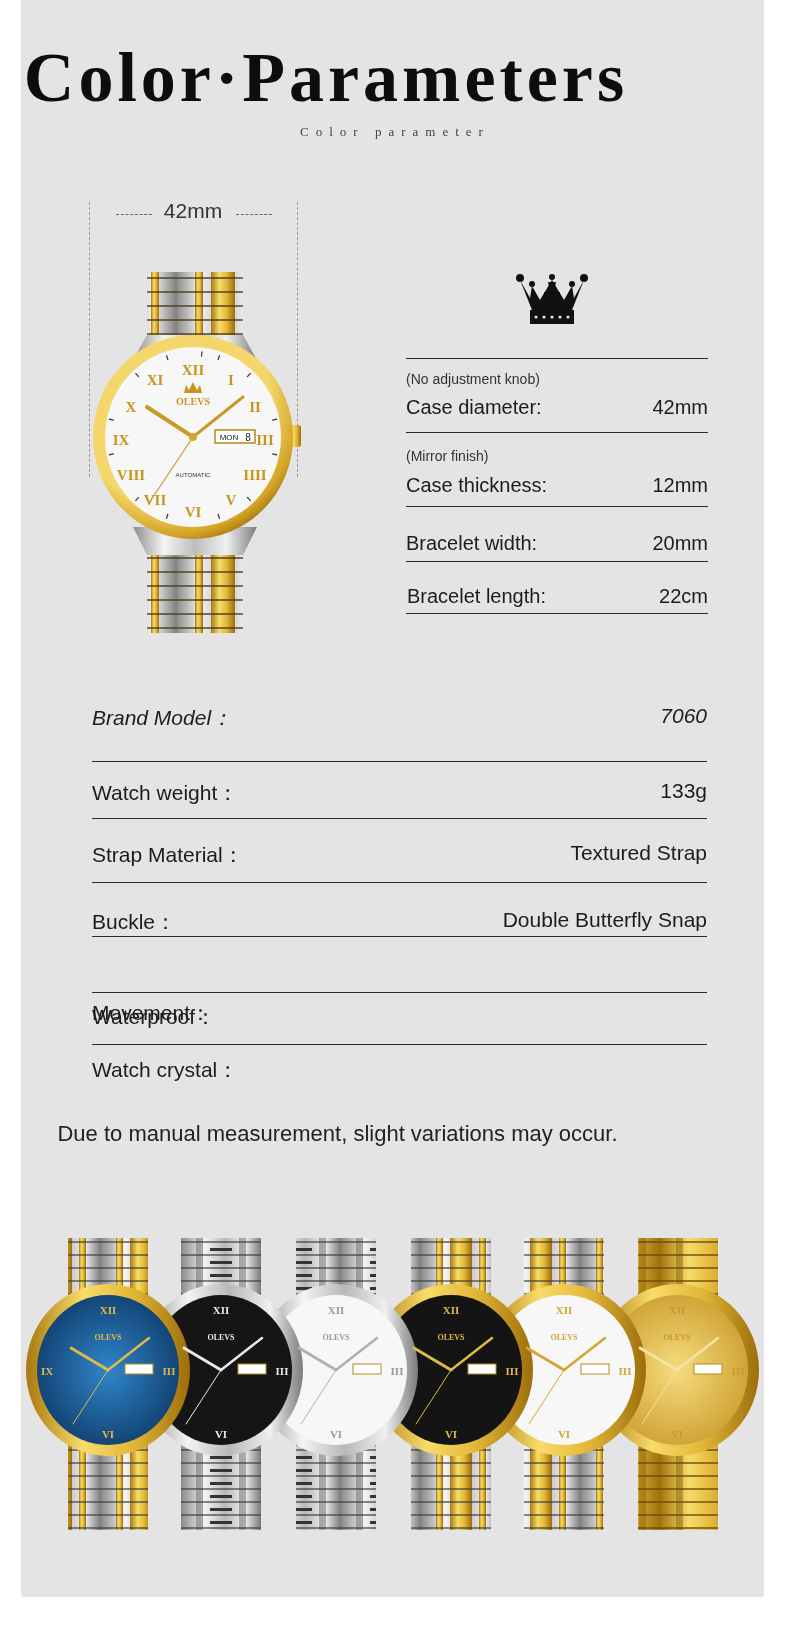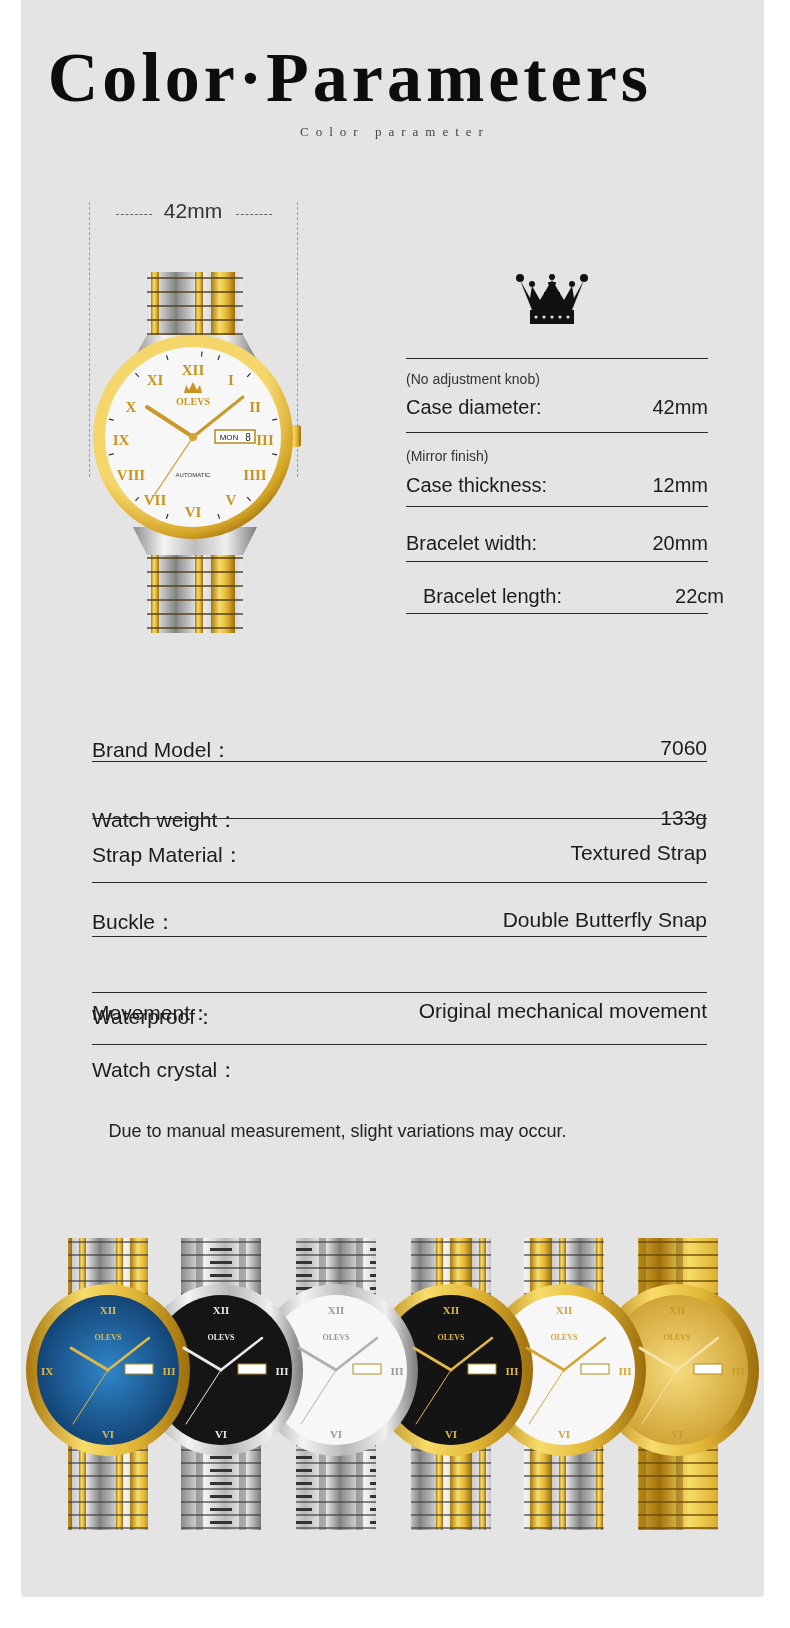--- a/index.html
+++ b/index.html
@@ -1,40 +1,40 @@
 <!DOCTYPE html>
 <html><head>
 <meta charset="utf-8">
 <style>
   html, body { margin:0; padding:0; background:#ffffff; }
   body { width:790px; height:1628px; position:relative; overflow:hidden;
          font-family:"Liberation Sans", "DejaVu Sans", sans-serif; color:#1a1a1a; }
   .panel { position:absolute; left:21px; top:0; width:743px; height:1597px;
            background:#e4e4e4; border-radius:0 0 3px 3px; }
-  .title { position:absolute; left:0; width:652px; top:38px; text-align:right;
+  .title { position:absolute; left:0; width:652px; top:38px; text-align:center;
            font-family:"Liberation Serif", "DejaVu Serif", serif; font-size:70px; font-weight:700;
            letter-spacing:4px; color:#0d0d0d; line-height:80px; }
   .subtitle { position:absolute; left:0; width:790px; top:124px; text-align:center;
               font-family:"Liberation Serif", "DejaVu Serif", serif; font-size:13px;
               letter-spacing:7px; color:#444; }
   .dim-line { position:absolute; width:0; border-left:1.5px dashed #9a9a9a; }
   .dim-label { position:absolute; left:110px; top:199px; width:166px; text-align:center;
                font-size:21px; color:#333; }
   .dim-dash { position:absolute; top:214px; width:36px; border-top:1.5px dashed #666; }
   .crown-icon { position:absolute; left:514px; top:272px; width:76px; height:54px; }
   .spec { position:absolute; }
   .spec .note { font-size:14px; color:#333; position:absolute; left:0; white-space:nowrap; }
   .spec .lbl { font-size:20px; color:#1c1c1c; position:absolute; left:0; white-space:nowrap; }
   .spec .val { font-size:20px; color:#1c1c1c; position:absolute; right:0; white-space:nowrap; }
   .hr { position:absolute; height:0; border-top:1.5px solid #2a2a2a; }
   .row { position:absolute; left:92px; width:615px; height:30px; }
   .row .lbl { position:absolute; left:0; top:0; font-size:21px; color:#1c1c1c; white-space:nowrap; }
   .row .val { position:absolute; right:0; top:0; font-size:21px; color:#1c1c1c; white-space:nowrap; }
   .footnote { position:absolute; left:0; width:675px; top:1121px; text-align:center;
-              font-size:18px; color:#222; }
+              font-size:22px; color:#222; }
   svg text { font-family:"Liberation Serif", "DejaVu Serif", serif; }
 </style>
 </head>
 <body>
 
 <div class="panel"></div>
 
 <div class="title">Color·Parameters</div>
 <div class="subtitle">Color parameter</div>
 
@@ -162,53 +162,52 @@
   <div class="val" style="top:32px;">12mm</div>
 </div>
 <div class="hr" style="left:406px;width:302px;top:506px;"></div>
 
 <div class="spec" style="left:406px;top:530px;width:302px;height:30px;">
   <div class="lbl" style="top:2px;">Bracelet width:</div>
   <div class="val" style="top:2px;">20mm</div>
 </div>
 <div class="hr" style="left:406px;width:302px;top:561px;"></div>
 
-<div class="spec" style="left:423px;top:583px;width:301px;height:30px;">
+<div class="spec" style="left:407px;top:583px;width:301px;height:30px;">
   <div class="lbl" style="top:2px;">Bracelet length:</div>
   <div class="val" style="top:2px;">22cm</div>
 </div>
 <div class="hr" style="left:406px;width:302px;top:613px;"></div>
 
-<div class="row" style="top:736px;">
+<div class="row" style="top:704px;font-style:italic;">
   <span class="lbl">Brand Model：</span>
   <span class="val">7060</span>
 </div>
 <div class="hr" style="left:92px;width:615px;top:761px;"></div>
 
-<div class="row" style="top:806px;">
+<div class="row" style="top:779px;">
   <span class="lbl">Watch weight：</span>
   <span class="val">133g</span>
 </div>
 <div class="hr" style="left:92px;width:615px;top:818px;"></div>
 
 <div class="row" style="top:841px;">
   <span class="lbl">Strap Material：</span>
   <span class="val">Textured Strap</span>
 </div>
 <div class="hr" style="left:92px;width:615px;top:882px;"></div>
 
 <div class="row" style="top:894px;margin-top:14px;">
   <span class="lbl">Buckle：</span>
   <span class="val">Double Butterfly Snap</span>
 </div>
 <div class="hr" style="left:92px;width:615px;top:936px;"></div>
 
 <div class="row" style="top:951px;margin-top:48px;">
   <span class="lbl">Movement：</span>
-  <span class="val">Original mechanical movement</span>
 </div>
 <div class="hr" style="left:92px;width:615px;top:992px;"></div>
 
 <div class="row" style="top:1003px;">
   <span class="lbl">Waterproof：</span>
 </div>
 <div class="hr" style="left:92px;width:615px;top:1044px;"></div>
 
 <div class="row" style="top:1056px;text-align:right;">
   <span class="lbl">Watch crystal：</span>

